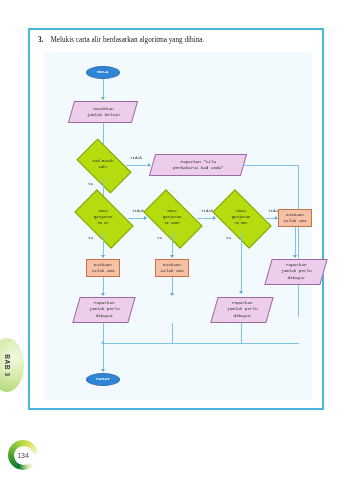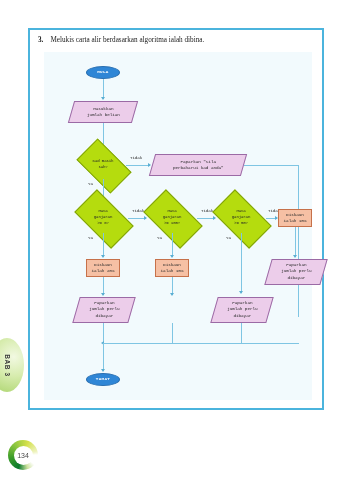--- a/index.html
+++ b/index.html
@@ -170,21 +170,21 @@
     font-size:7px;color:#4a4a4a;
   }
 </style>
 </head>
 <body>
 
 <div id="page-frame">
 
   <div id="question-heading">
     <span id="question-number">3.</span>
-    <span id="question-text">Melukis carta alir berdasarkan algoritma ialah dibina.</span>
+    <span id="question-text">Melukis carta alir berdasarkan algoritma yang dibina.</span>
   </div>
 
   <div id="flowchart-canvas">
 
     <div class="node terminator" style="left:42px;top:14px;width:34px;height:13px;">MULA</div>
 
     <div class="line v" style="left:59px;top:27px;height:20px;"></div>
     <div class="arrow-down" style="left:56.8px;top:45px;"></div>
 
     <div class="node io" style="left:27px;top:49px;width:64px;height:22px;">

